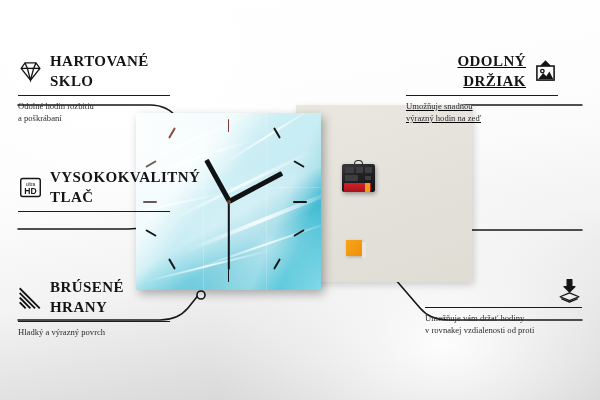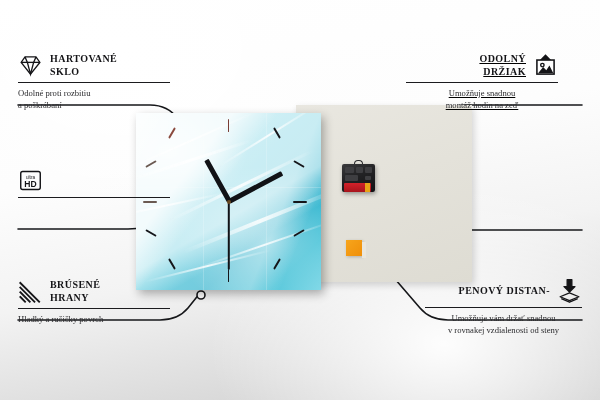--- a/index.html
+++ b/index.html
@@ -97,27 +97,27 @@
     content:""; position:absolute; right:-4px; top:2px; width:4px; height:16px;
     background:#e8e6de;
   }
   
   .feat { position:absolute; width:152px; }
   .feat .head { display:flex; align-items:center; gap:7px; }
   .feat.left .head { justify-content:flex-start; }
   .feat.right .head { justify-content:flex-end; }
   .ico { width:25px; height:25px; flex:0 0 25px; }
   .ttl {
-    font-size:10px; font-weight:700; letter-spacing:0.45px;
+    font-size:15px; font-weight:700; letter-spacing:0.45px;
     color:#141417; line-height:1.30; text-transform:uppercase;
   }
   .feat.right .ttl { text-align:right; }
   .rule { height:1px; background:#1b1b1e; margin:4px 0 4px 0; }
   .desc { font-size:8.6px; color:#2b2b2e; line-height:1.42; }
-  .feat.right .desc { text-align:center; }
+  .feat.right .desc { text-align:left; }
 </style>
 </head>
 <body>
 
 <div id="stage">
 
   <svg id="wires" viewBox="0 0 600 400">
     <g fill="none" stroke="#16171a" stroke-width="1.6" stroke-linecap="round">
       <path d="M18,105 L150,105 Q168,105 178,119 L196,146"></path>
       <path d="M18,229 L128,229 Q146,229 155,220 L167,211"></path>
@@ -199,33 +199,37 @@
             <path d="M9 5 L12 12 L16 27 L20 12 L23 5"></path>
         </svg>
       </span>
       <span class="ttl">
         <span>HARTOVANÉ</span><br>
         <span>SKLO</span>
       </span>
     </div>
     <div class="rule"></div>
     <div class="desc">
-      <span>Odolné proti rozbitiu</span><br>
+      <span>Odolné hodin rozbitiu</span><br>
       <span>a poškrábaní</span>
     </div>
   </div>
 
   <div class="feat left" style="left:18px;top:168px;">
     <div class="head">
       <span class="ico">
         <svg viewBox="0 0 32 32" width="25" height="25">
           <rect x="3.5" y="4.5" width="25" height="23" rx="2.5" fill="none" stroke="#141417" stroke-width="1.8"></rect>
           <text x="16" y="14" text-anchor="middle" font-family="Liberation Sans, sans-serif" font-size="6" fill="#141417">ultra</text>
           <text x="16" y="24" text-anchor="middle" font-family="Liberation Sans, sans-serif" font-size="11" font-weight="bold" fill="#141417">HD</text>
         </svg>
+      </span>
+      <span class="ttl">
+        <span>VYSOKOKVALITNÝ</span><br>
+        <span>TLAČ</span>
       </span>
     </div>
     <div class="rule"></div>
   </div>
 
   <div class="feat left" style="left:18px;top:278px;">
     <div class="head">
       <span class="ico">
         <svg viewBox="0 0 32 32" width="25" height="25" stroke="#141417" stroke-width="2.4" stroke-linecap="square">
           <path d="M3 5 L27 29"></path>
@@ -234,21 +238,21 @@
             <path d="M3 23 L9 29"></path>
         </svg>
       </span>
       <span class="ttl">
         <span>BRÚSENÉ</span><br>
         <span>HRANY</span>
       </span>
     </div>
     <div class="rule"></div>
     <div class="desc">
-      <span>Hladký a ručičky povrch</span>
+      <span>Hladký a výrazný povrch</span>
     </div>
   </div>
 
   <div class="feat right" style="left:406px;top:52px;text-decoration:underline;">
     <div class="head">
       <span class="ttl">
         <span>ODOLNÝ</span><br>
         <span>DRŽIAK</span>
       </span>
       <span class="ico">
@@ -256,39 +260,39 @@
           <path d="M16 3 L11 8 H21 Z" fill="#141417"></path>
           <rect x="5" y="9" width="22" height="18" stroke-width="2"></rect>
           <circle cx="12" cy="15.5" r="2.2"></circle>
           <path d="M6.5 26 L13 18 L17 22 L21 16 L26 26 Z" fill="#141417" stroke="none"></path>
         </svg>
       </span>
     </div>
     <div class="rule"></div>
     <div class="desc">
       <span>Umožňuje snadnou</span><br>
-      <span>montáž hodin na zeď</span>
+      <span>výrazný hodin na zeď</span>
     </div>
   </div>
 
 
   <div class="feat right" style="left:425px;top:278px;width:157px;">
     <div class="head">
       <span class="ttl">
-        <span>PENOVÝ DISTAN-</span><br>
+        <br>
       </span>
       <span class="ico">
         <svg viewBox="0 0 32 32" width="25" height="25" fill="none" stroke="#141417" stroke-width="1.7" stroke-linejoin="round">
           <path d="M13 2 h6 v9 h4 l-7 7 -7-7 h4 z" fill="#141417"></path>
           <path d="M16 19 L28 24 L16 29 L4 24 Z"></path>
           <path d="M4 27 L16 32" stroke="none"></path>
           <path d="M5.5 26.5 L16 31 L26.5 26.5"></path>
         </svg>
       </span>
     </div>
     <div class="rule"></div>
     <div class="desc">
-      <span>Umožňuje vám držať snadnou</span><br>
-      <span>v rovnakej vzdialenosti od steny</span>
+      <span>Umožňuje vám držať hodiny</span><br>
+      <span>v rovnakej vzdialenosti od proti</span>
     </div>
   </div>
 
 </div>
 
 </body></html>

